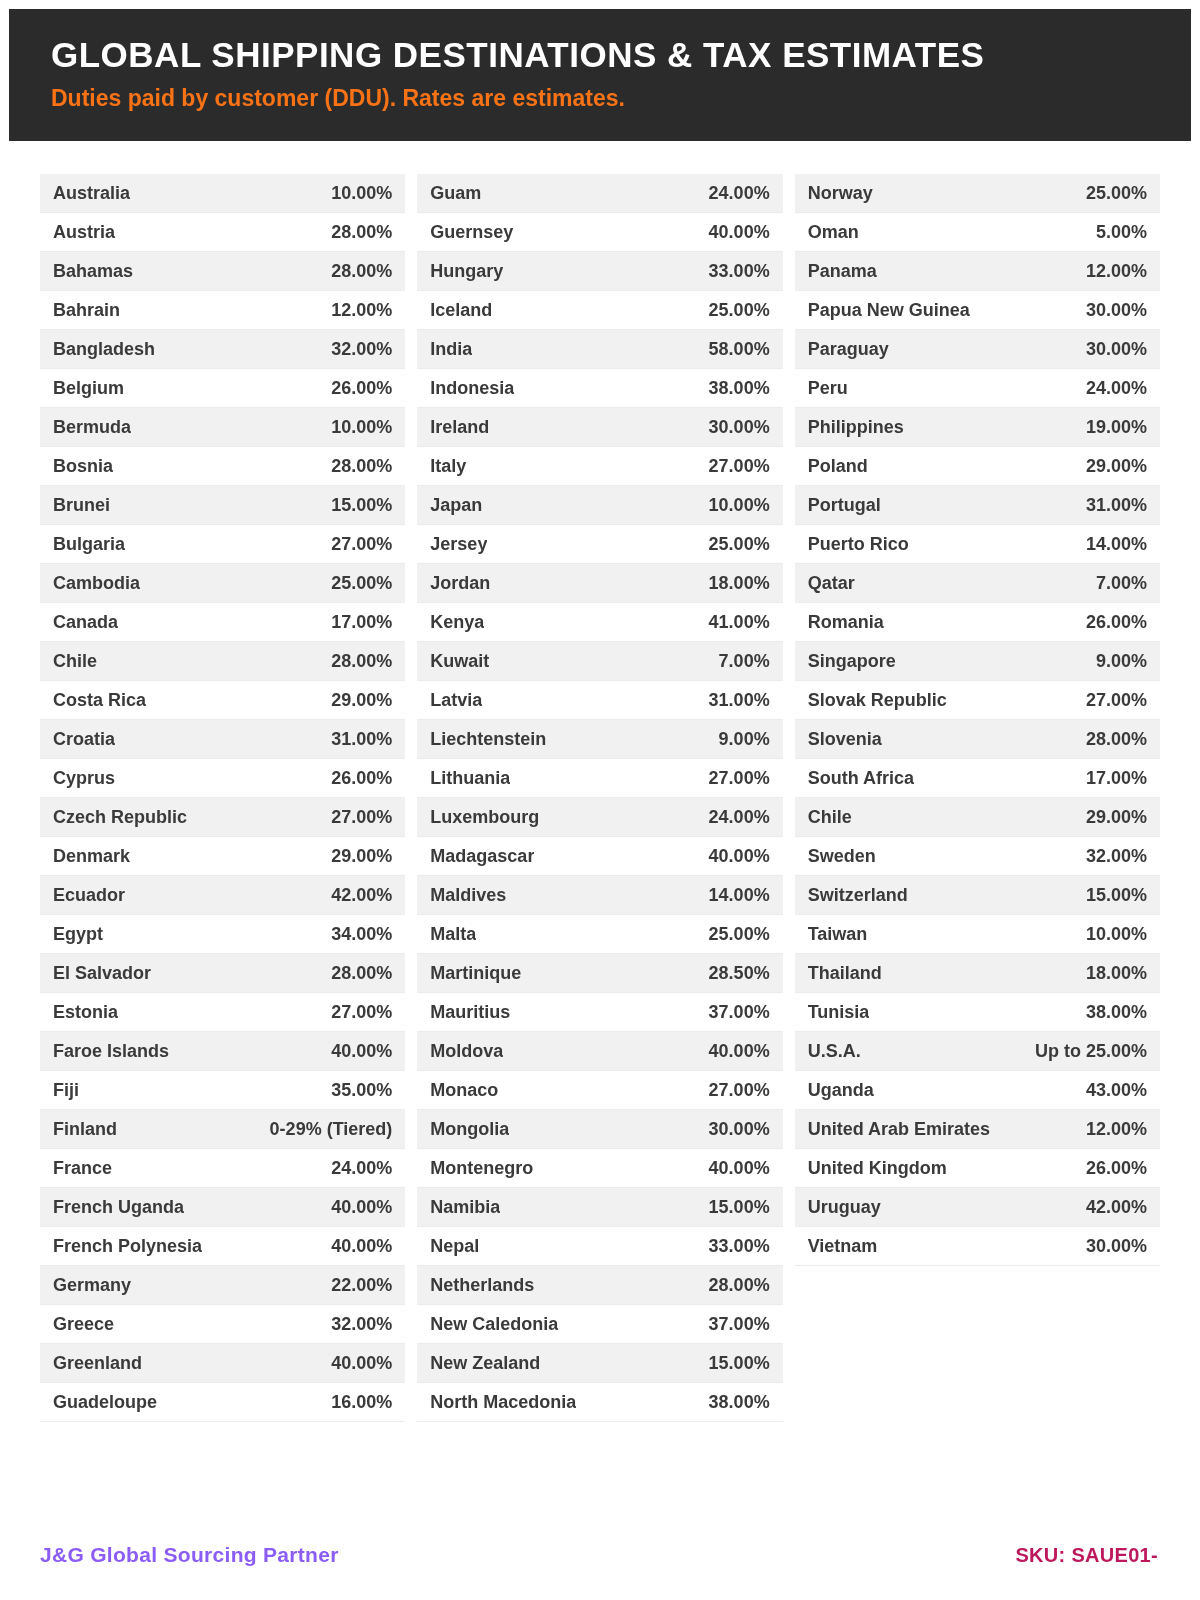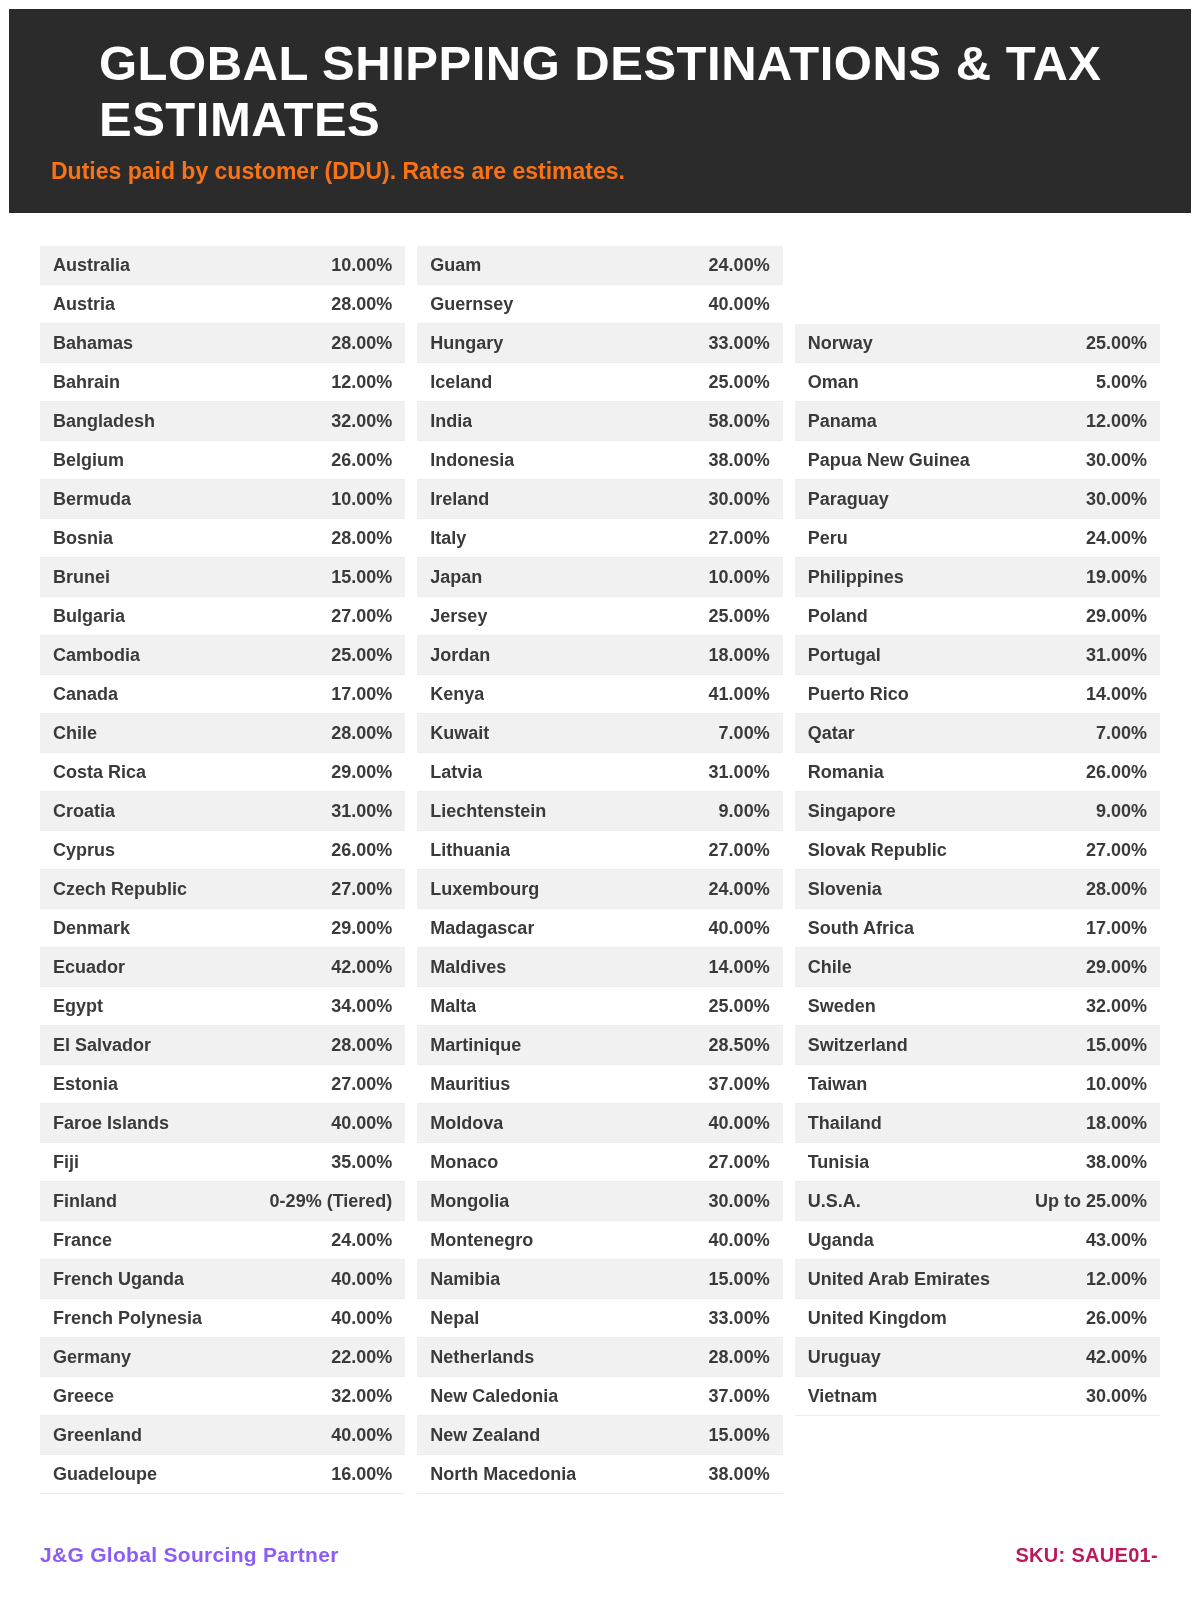--- a/index.html
+++ b/index.html
@@ -18,40 +18,39 @@
     position: relative;
     background: #ffffff;
   }
   .header {
     margin: 9px 9px 0 9px;
     background: #2b2b2b;
     padding: 26px 42px 28px 42px;
   }
   .header h1 {
     color: #ffffff;
-    font-size: 49px;
+    font-size: 35px;
     font-weight: 700;
     letter-spacing: 0.5px;
     line-height: 1.15;
     text-transform: uppercase;
-    margin-left: 48px;
   }
   .header p {
     margin-top: 9px;
     color: #f97316;
     font-size: 23px;
     font-weight: 700;
     line-height: 1.25;
   }
   .table {
     display: flex;
     gap: 12px;
     padding: 0 40px;
     margin-top: 33px;
-    align-items: center;
+    align-items: flex-start;
   }
   .col {
     flex: 1;
     display: flex;
     flex-direction: column;
   }
   .row {
     height: 39px;
     display: flex;
     align-items: center;

